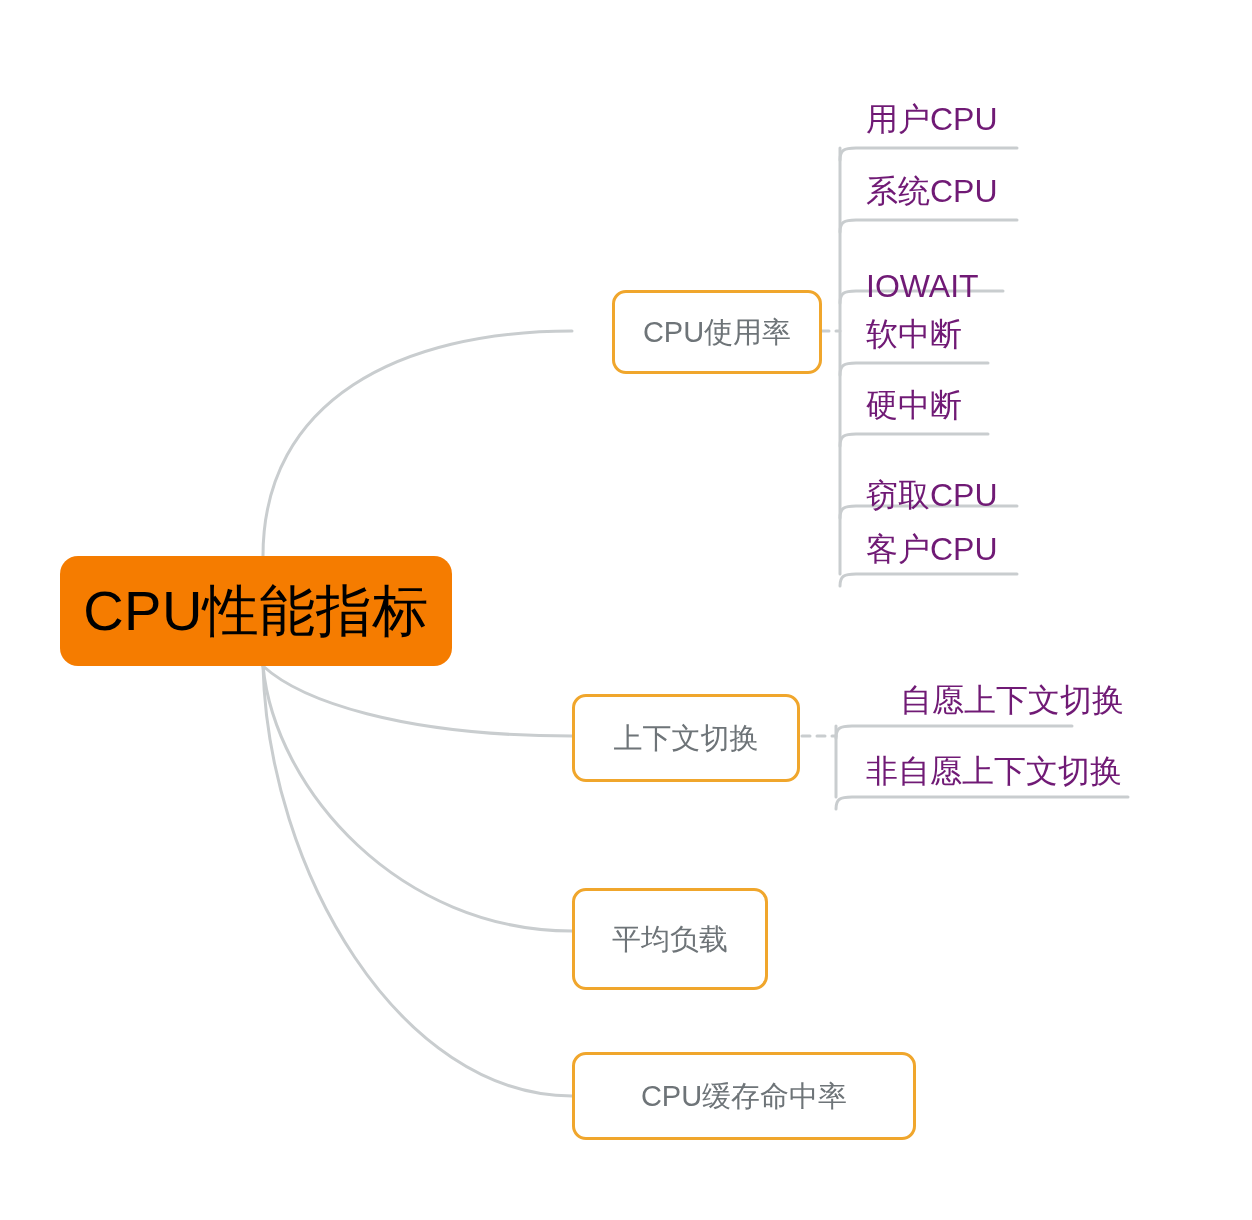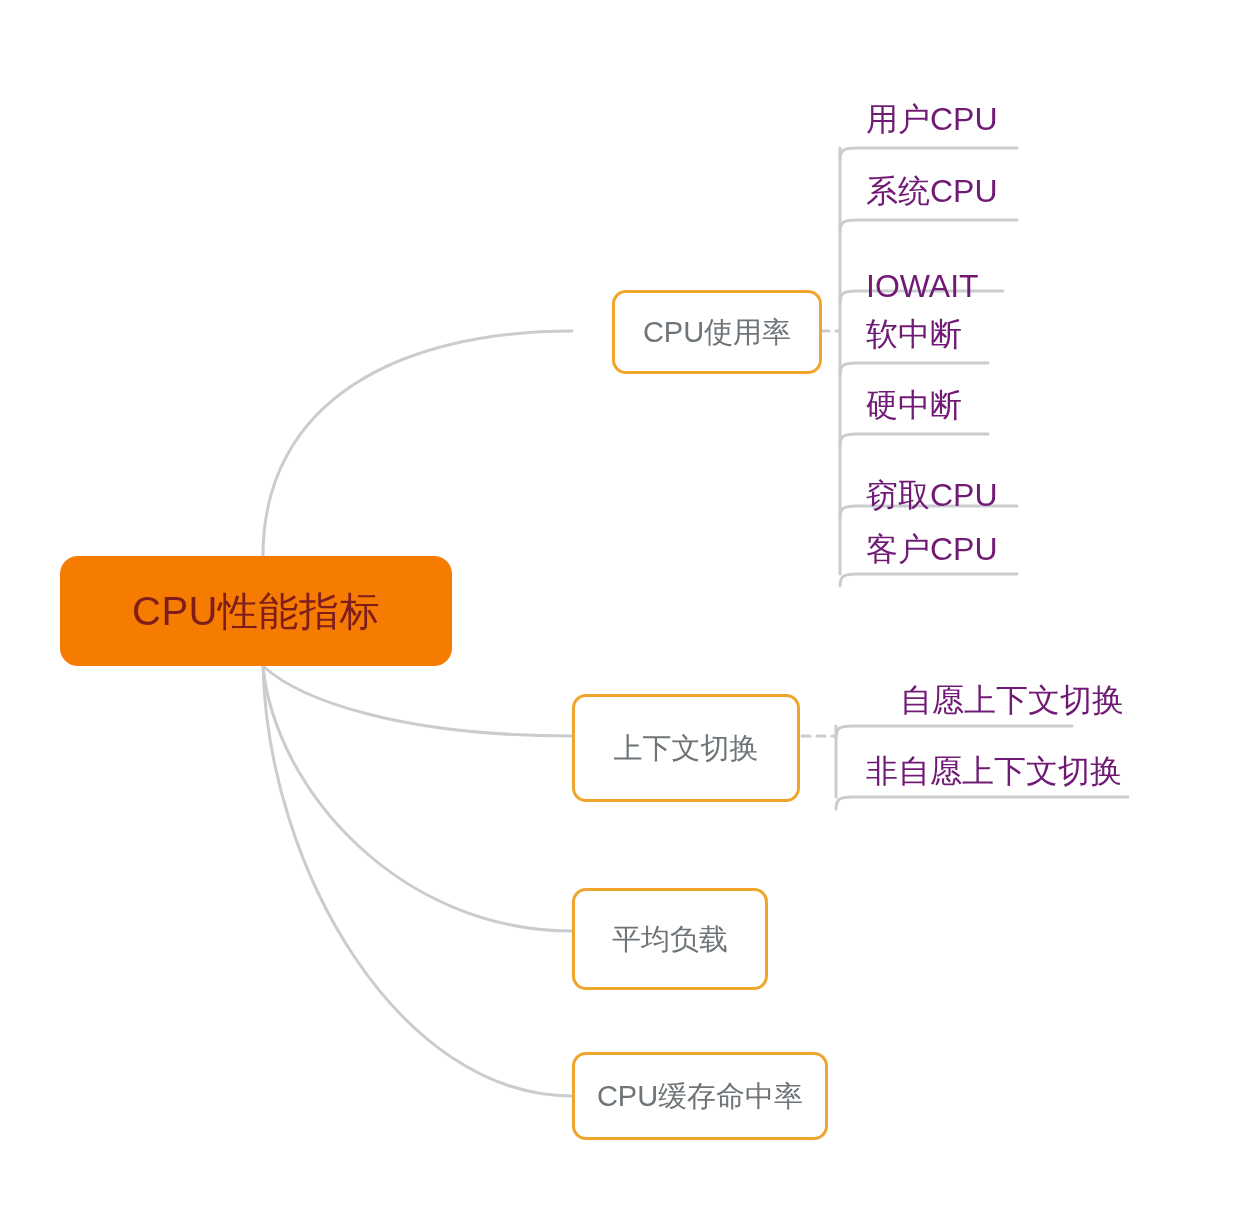--- a/index.html
+++ b/index.html
@@ -43,22 +43,22 @@
     width: 392px;
     height: 110px;
     background: #f57c00;
     border-radius: 18px;
     z-index: 3;
     display: flex;
     align-items: center;
     justify-content: center;
   }
   .root-label {
-    color: #7f1d1d;
-    font-size: 40px;
+    color: #000000;
+    font-size: 56px;
     line-height: 1;
     letter-spacing: 0.5px;
     white-space: nowrap;
   }
 
   
   .branch-node {
     position: absolute;
     box-sizing: border-box;
     background: #ffffff;
@@ -70,23 +70,23 @@
     justify-content: center;
   }
   .branch-label {
     color: #6e7478;
     font-size: 29px;
     line-height: 1;
     white-space: nowrap;
   }
 
   .branch-cpu-usage     { left: 572px; top: 290px;  width: 210px; height: 84px; margin-left: 40px; }
-  .branch-ctx-switch    { left: 572px; top: 694px;  width: 228px; height: 108px; }
+  .branch-ctx-switch    { left: 572px; top: 694px;  width: 228px; height: 88px; }
   .branch-load-average  { left: 572px; top: 888px;  width: 196px; height: 102px; }
-  .branch-cache-hit     { left: 572px; top: 1052px; width: 256px; height: 88px; }
+  .branch-cache-hit     { left: 572px; top: 1052px; width: 344px; height: 88px; }
 
   
   .leaf-label {
     position: absolute;
     color: #701a75;
     font-size: 32px;
     line-height: 1;
     white-space: nowrap;
     z-index: 3;
   }

